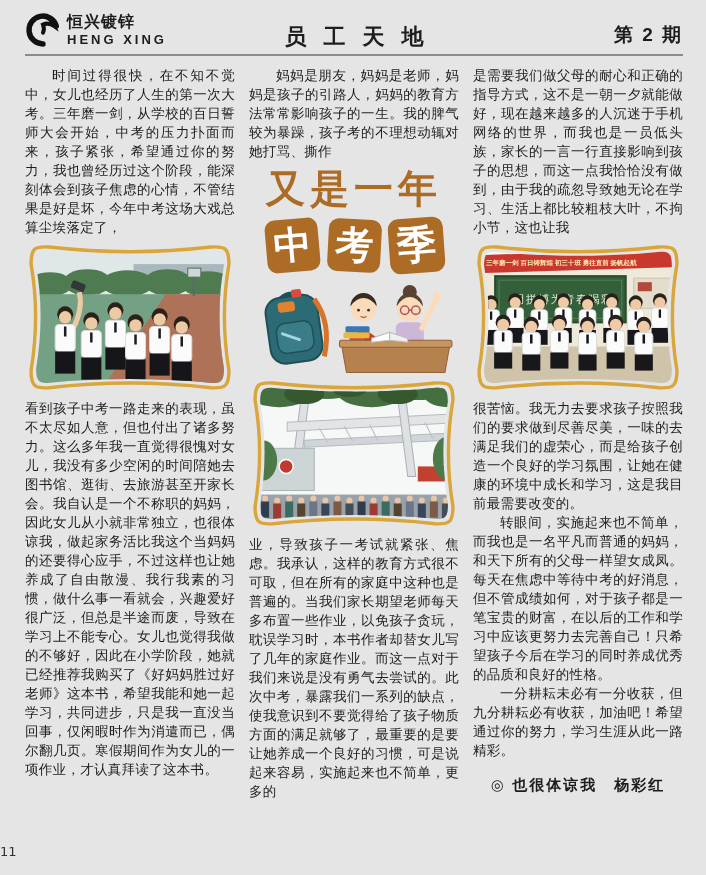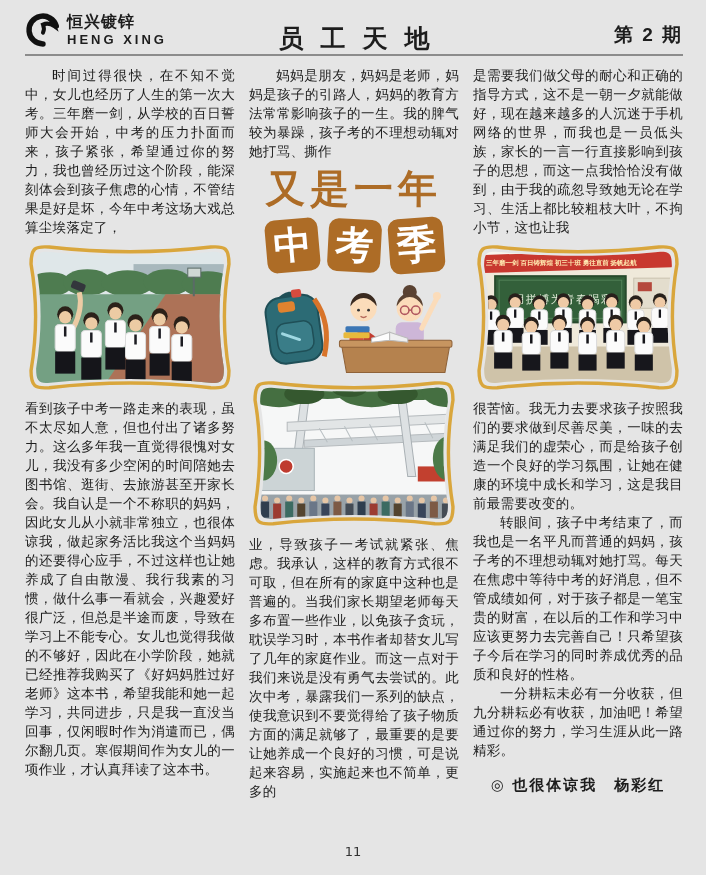--- a/index.html
+++ b/index.html
@@ -8,21 +8,21 @@
 
   
   #header{position:absolute;top:10px;left:25px;right:23px;height:44px;}
   .logo-wrap{position:absolute;left:0;top:2px;display:flex;align-items:center;gap:6px;}
   .logo-icon{width:36px;height:36px;}
   .logo-text{display:flex;flex-direction:column;line-height:1;}
   .logo-cn{font-family:"Liberation Sans","DejaVu Sans",sans-serif;font-weight:bold;font-size:16px;letter-spacing:1px;}
   .logo-en{font-family:"Liberation Sans","DejaVu Sans",sans-serif;font-weight:bold;font-size:13px;letter-spacing:3px;margin-top:3px;}
   .masthead{position:absolute;left:50%;top:12px;transform:translateX(-50%);
             font-family:"Liberation Sans","DejaVu Sans",sans-serif;font-weight:bold;
-            font-size:25px;letter-spacing:17px;padding-left:17px;white-space:nowrap;}
+            font-size:22px;letter-spacing:17px;padding-left:17px;white-space:nowrap;}
   .issue{position:absolute;right:0;top:12px;font-family:"Liberation Sans","DejaVu Sans",sans-serif;
          font-weight:bold;font-size:19px;letter-spacing:2px;white-space:nowrap;}
   .header-rule{position:absolute;top:54px;left:25px;right:23px;height:0;border-top:2px solid #8c8c8c;}
 
   
   #content{position:absolute;top:66px;left:25px;right:23px;height:762px;display:flex;gap:14px;overflow:hidden;}
   .col{flex:1 1 0;min-width:0;text-align:justify;}
   .col p{margin:0;font-size:13.5px;line-height:19px;letter-spacing:0.3px;}
   .indent{text-indent:2em;}
 
@@ -40,21 +40,21 @@
         display:flex;align-items:center;justify-content:center;}
   .seal:nth-child(1){transform:rotate(-5deg);}
   .seal:nth-child(2){transform:rotate(3deg);}
   .seal:nth-child(3){transform:rotate(-4deg) scale(1.04);}
 
   .illustration{display:block;width:100%;height:auto;margin:4px 0 2px 0;}
 
   
   .byline{margin-top:16px;text-align:center;font-family:"Liberation Sans","DejaVu Sans",sans-serif;
           font-weight:bold;font-size:15px;letter-spacing:2px;}
-  #footer{position:absolute;bottom:16px;left:0;width:100%;text-align:center;
+  #footer{position:absolute;bottom:16px;left:0;width:100%;text-align:left;
           font-family:"DejaVu Sans","Liberation Sans",sans-serif;font-size:13px;color:#333;}
 </style>
 </head>
 <body>
 
 <svg width="0" height="0" style="position:absolute" aria-hidden="true">
   <defs>
     <path id="pframe" d="M6,22 C6,6 10,4 24,5 C76,11 133,11 185,5 C199,4 203,6 203,22 C197,56 197,92 203,128 C203,144 199,146 185,145 C133,139 76,139 24,145 C10,146 6,144 6,128 C12,92 12,56 6,22 Z"></path>
     <clipPath id="pclip">
       <path d="M11,24 C11,11 14,9 25,10 C76,15 133,15 184,10 C195,9 198,11 198,24 C192,56 192,91 198,126 C198,139 195,141 184,140 C133,135 76,135 25,140 C14,141 11,139 11,126 C17,91 17,56 11,24 Z"></path>
@@ -316,21 +316,21 @@
           <use href="#stu3" transform="translate(58,82)"></use>
           <use href="#stu3" transform="translate(86,80)"></use>
           <use href="#stu3" transform="translate(114,82)"></use>
           <use href="#stu3" transform="translate(142,80)"></use>
           <use href="#stu3" transform="translate(170,82)"></use>
         </g>
         <use href="#pframe" class="goldline"></use>
       </svg>
 
       <p>很苦恼。我无力去要求孩子按照我们的要求做到尽善尽美，一味的去满足我们的虚荣心，而是给孩子创造一个良好的学习氛围，让她在健康的环境中成长和学习，这是我目前最需要改变的。</p>
-      <p class="indent">转眼间，孩子中考结束了，而我也是一名平凡而普通的妈妈，孩子考的不理想动辄对她打骂。每天在焦虑中等待中考的好消息，但不管成绩如何，对于孩子都是一笔宝贵的财富，在以后的工作和学习中应该更努力去完善自己！只希望孩子今后在学习的同时养成优秀的品质和良好的性格。</p>
+      <p class="indent">转眼间，实施起来也不简单，而我也是一名平凡而普通的妈妈，和天下所有的父母一样望女成凤。每天在焦虑中等待中考的好消息，但不管成绩如何，对于孩子都是一笔宝贵的财富，在以后的工作和学习中应该更努力去完善自己！只希望孩子今后在学习的同时养成优秀的品质和良好的性格。</p>
       <p class="indent">一分耕耘未必有一分收获，但九分耕耘必有收获，加油吧！希望通过你的努力，学习生涯从此一路精彩。</p>
 
       <div class="byline">
         <span>◎</span>
         <span>也很体谅我　杨彩红</span>
       </div>
     </div>
 
   </div>
 

